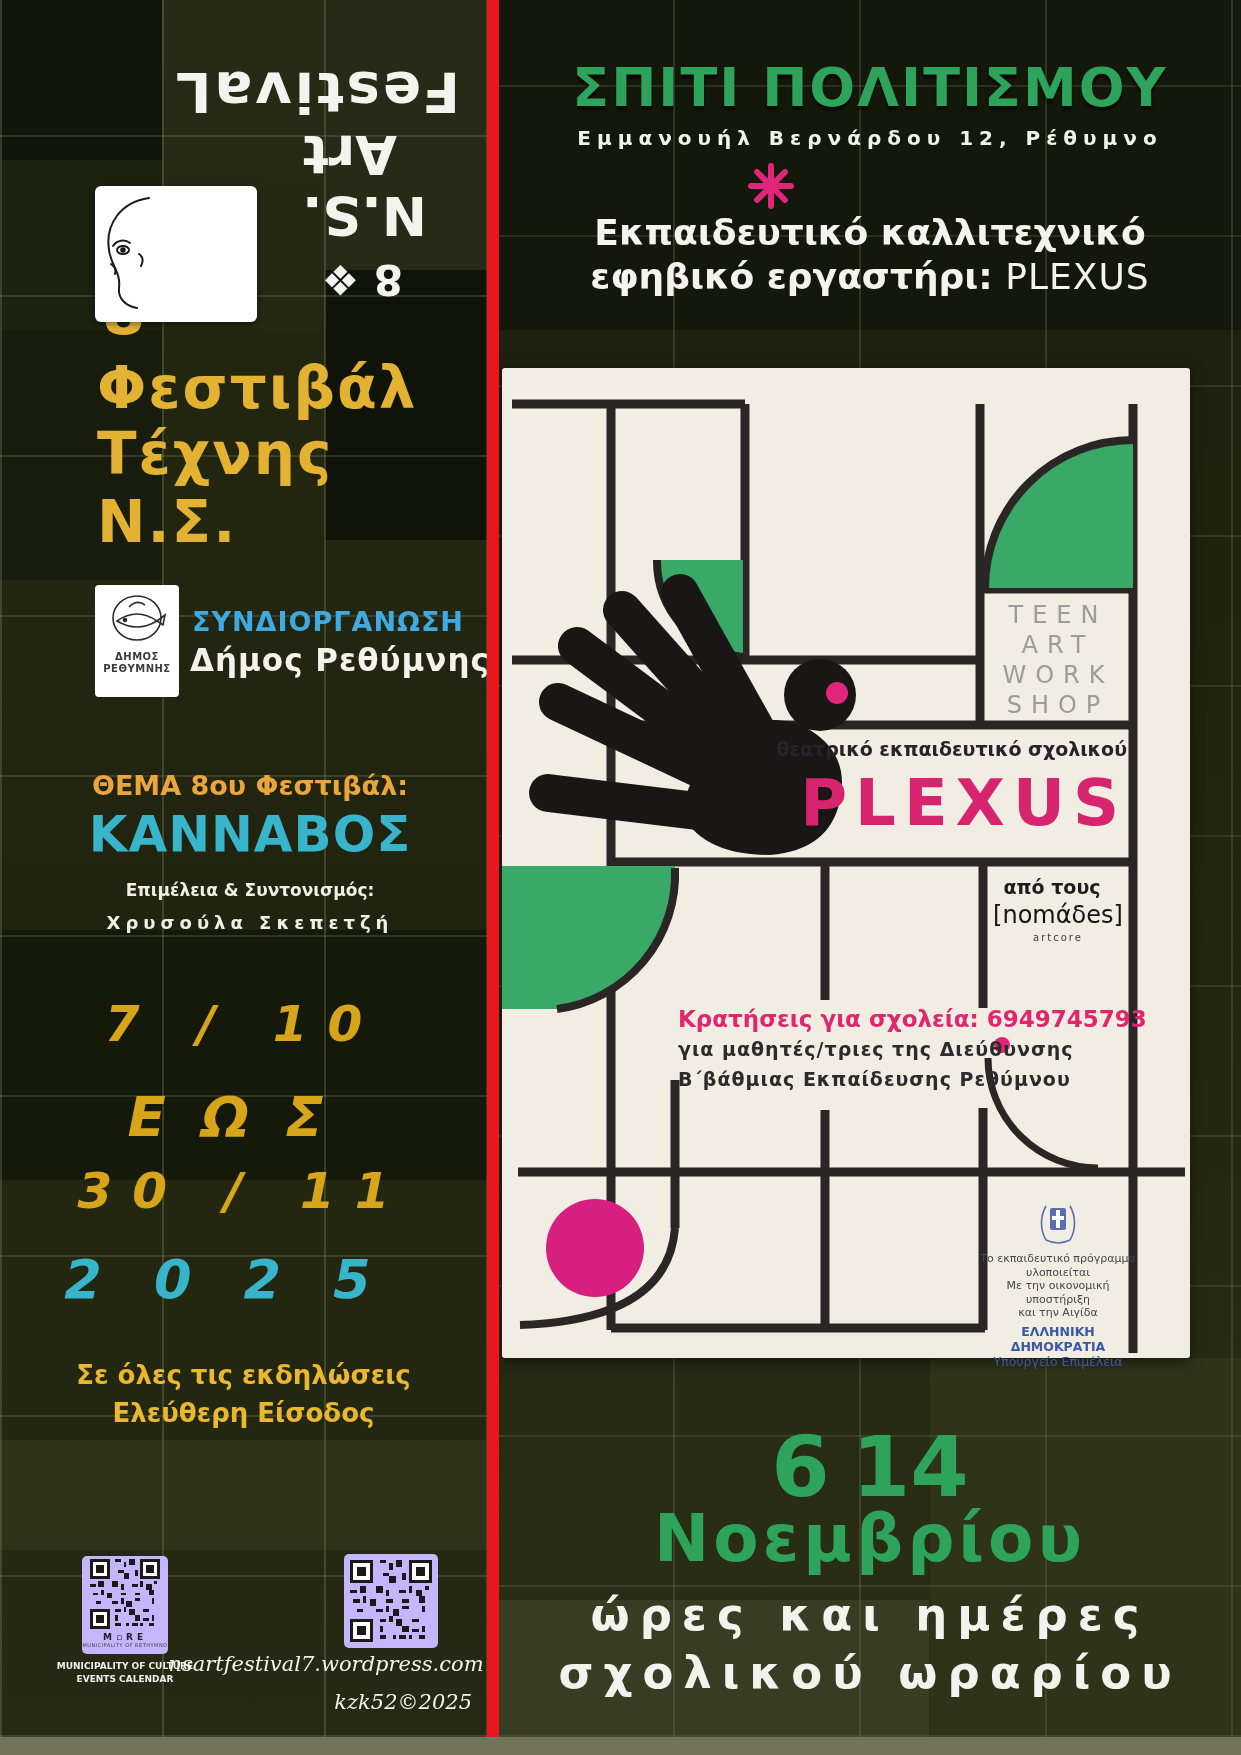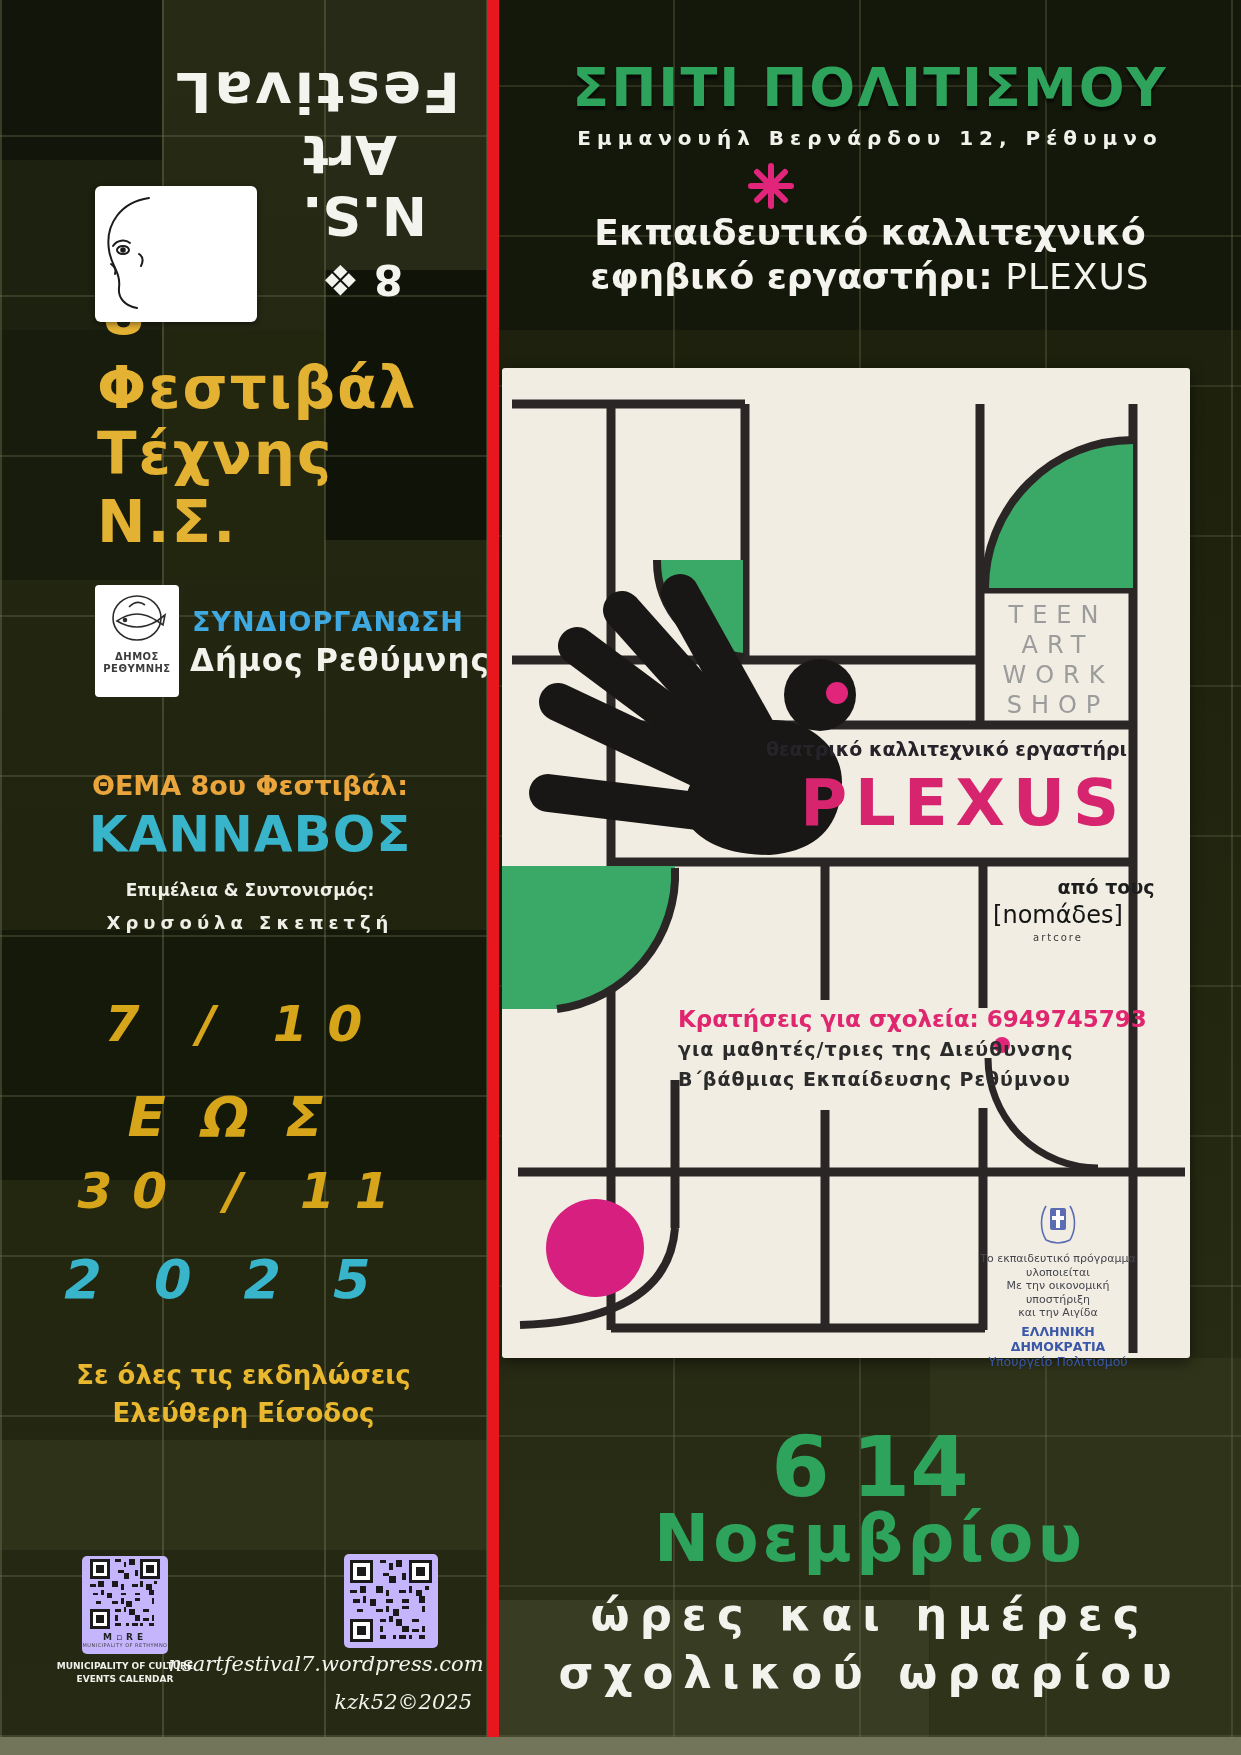--- a/index.html
+++ b/index.html
@@ -299,24 +299,24 @@
       <circle cx="500" cy="677" r="8" fill="#e0257a"></circle>
     </svg>
 
     <div class="abs center" style="left:486px;top:232px;width:140px;">
       <div class="teenline">TEEN</div>
       <div class="teenline">ART</div>
       <div class="teenline">WORK</div>
       <div class="teenline">SHOP</div>
     </div>
 
-    <div class="abs right theater" style="left:109px;top:370px;width:516px;">θεατρικό καλλιτεχνικό εργαστήρι</div>
+    <div class="abs right theater" style="left:109px;top:370px;width:516px;">θεατρικό εκπαιδευτικό σχολικού</div>
     <div class="abs right plexus" style="left:105px;top:398px;width:520px;">PLEXUS</div>
 
-    <div class="abs center apo" style="left:500px;top:508px;width:128px;padding-left:40px;">από τους</div>
+    <div class="abs center apo" style="left:486px;top:508px;width:128px;">από τους</div>
     <div class="abs center nomades" style="left:486px;top:533px;width:140px;">[nomάδes]</div>
     <div class="abs center artcore" style="left:486px;top:564px;width:140px;">artcore</div>
 
     <div class="abs bk1" style="left:176px;top:638px;">Κρατήσεις για σχολεία: 6949745793</div>
     <div class="abs bk23" style="left:176px;top:670px;">για μαθητές/τριες της Διεύθυνσης</div>
     <div class="abs bk23" style="left:176px;top:700px;">Β΄βάθμιας Εκπαίδευσης Ρεθύμνου</div>
 
     <svg class="abs" style="left:536px;top:832px;" width="40" height="46" viewBox="0 0 40 46">
       <g fill="none" stroke="#5a6cb2" stroke-width="1.6">
         <path d="M 8 6 C 2 16, 2 30, 8 40"></path>
@@ -326,21 +326,21 @@
       <rect x="12" y="8" width="16" height="22" rx="2" fill="#5a6cb2"></rect>
       <rect x="18" y="10" width="4" height="18" fill="#fff"></rect>
       <rect x="14" y="16" width="12" height="4" fill="#fff"></rect>
     </svg>
     <div class="abs center" style="left:478px;top:884px;width:156px;">
       <div class="min-s">Το εκπαιδευτικό πρόγραμμα</div>
       <div class="min-s">υλοποιείται</div>
       <div class="min-s">Με την οικονομική υποστήριξη</div>
       <div class="min-s">και την Αιγίδα</div>
       <div class="min-b" style="margin-top:4px;">ΕΛΛΗΝΙΚΗ ΔΗΜΟΚΡΑΤΙΑ</div>
-      <div class="min-n">Υπουργείο Πολιτισμού</div>
+      <div class="min-n">Υπουργείο Επιμέλεια</div>
     </div>
   </div>
 
   <div class="abs z2 center" style="left:499px;top:1418px;width:742px;display:flex;justify-content:center;align-items:baseline;gap:22px;">
     <span class="dgreen" style="font-size:84px;">6</span>
     <span class="dgreen" style="font-size:84px;">14</span>
   </div>
   <div class="abs z2 center dgreen" style="left:499px;top:1500px;width:742px;font-size:66px;letter-spacing:4px;">Νοεμβρίου</div>
   <div class="abs z2 center hours" style="left:499px;top:1588px;width:742px;">ώρες και ημέρες</div>
   <div class="abs z2 center hours" style="left:499px;top:1646px;width:742px;">σχολικού ωραρίου</div>

